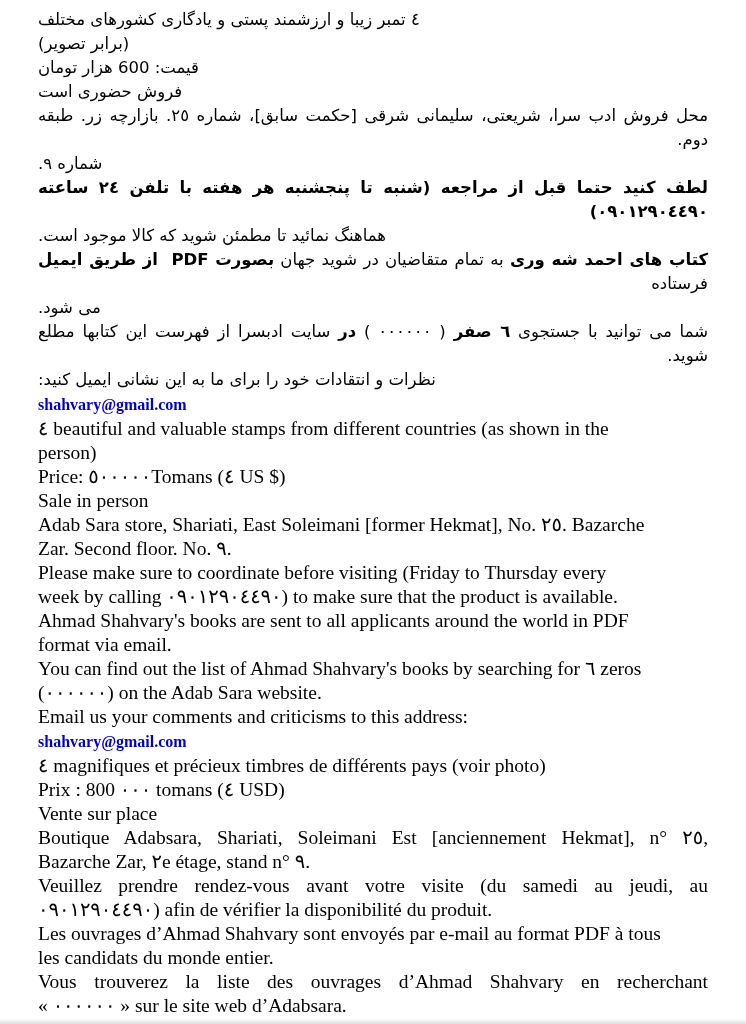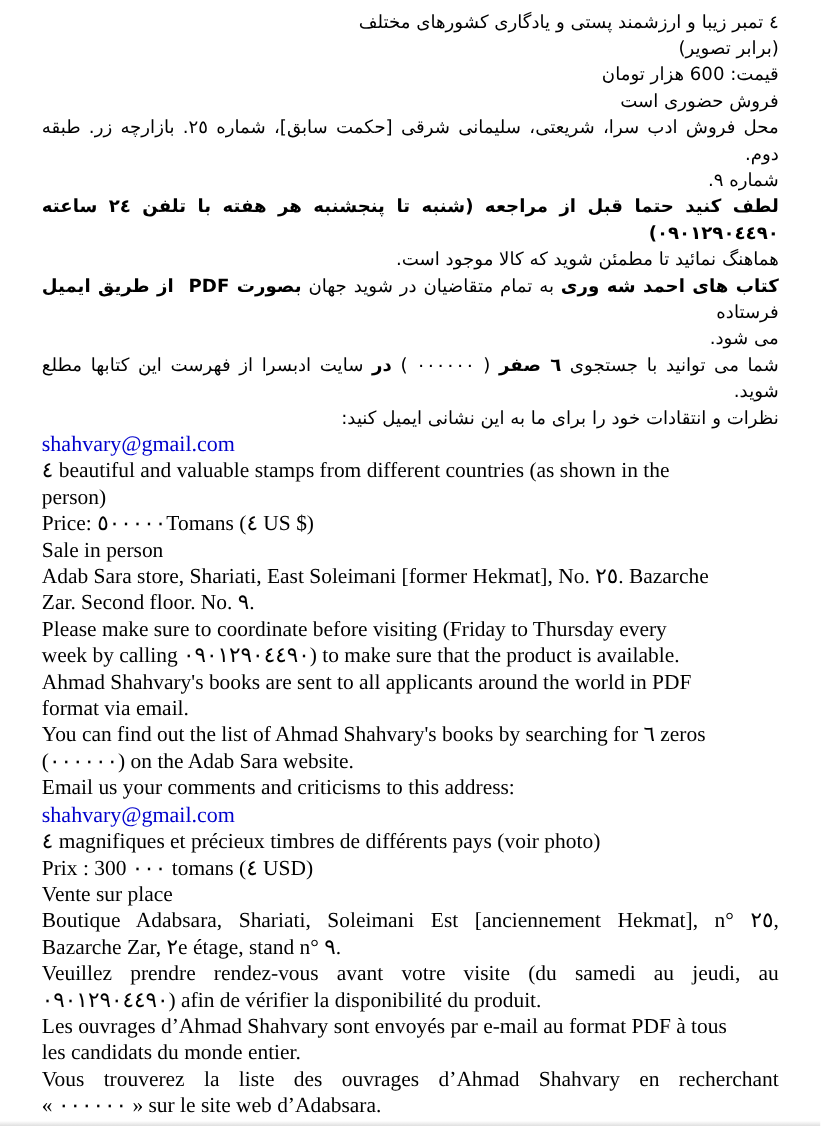--- a/index.html
+++ b/index.html
@@ -21,28 +21,28 @@
   .line {
     line-height: 24px;
     font-size: 19.5px;
     min-height: 24px;
     white-space: pre-wrap;
   }
   .line.fa {
     font-family: "DejaVu Sans", sans-serif;
     font-size: 16.5px;
   }
-  .line.right   { text-align: right; }
+  .line.right   { text-align: left; }
   .line.left    { text-align: left; }
   .line.justify { text-align: justify; text-align-last: justify; }
   .bold { font-weight: bold; }
   a.email-link {
-    font-weight: normal;
+    font-weight: bold;
     text-decoration: none;
-    font-size: 20px;
+    font-size: 16px;
     font-family: "Liberation Serif", "DejaVu Serif", serif;
   }
   .page-bottom {
     position: absolute;
     left: 0; bottom: 0;
     width: 100%; height: 5px;
     background: linear-gradient(to bottom, #ffffff, #dcdcdc);
   }
 </style>
 </head>
@@ -71,21 +71,21 @@
       <div class="line left" dir="ltr"><span>Zar. Second floor. No. ٩.</span></div>
       <div class="line left" dir="ltr"><span>Please make sure to coordinate before visiting (Friday to Thursday every</span></div>
       <div class="line left" dir="ltr"><span>week by calling ٠٩٠١٢٩٠٤٤٩٠) to make sure that the product is available.</span></div>
       <div class="line left" dir="ltr"><span>Ahmad Shahvary's books are sent to all applicants around the world in PDF</span></div>
       <div class="line left" dir="ltr"><span>format via email.</span></div>
       <div class="line left" dir="ltr"><span>You can find out the list of Ahmad Shahvary's books by searching for ٦ zeros</span></div>
       <div class="line left" dir="ltr"><span>(٠٠٠٠٠٠) on the Adab Sara website.</span></div>
       <div class="line left" dir="ltr"><span>Email us your comments and criticisms to this address:</span></div>
       <div class="line left" dir="ltr"><a class="email-link bold" href="mailto:shahvary@gmail.com" style="color: rgb(0, 0, 204);">shahvary@gmail.com</a></div>
       <div class="line left" dir="ltr"><span>٤ magnifiques et précieux timbres de différents pays (voir photo)</span></div>
-      <div class="line left" dir="ltr"><span>Prix : 300 ٠٠٠ tomans (٤ USD)</span></div>
+      <div class="line left" dir="ltr"><span>Prix : 800 ٠٠٠ tomans (٤ USD)</span></div>
       <div class="line left" dir="ltr"><span>Vente sur place</span></div>
       <div class="line justify" dir="ltr"><span>Boutique Adabsara, Shariati, Soleimani Est [anciennement Hekmat], n° ٢٥,</span></div>
       <div class="line left" dir="ltr"><span>Bazarche Zar, ٢e étage, stand n° ٩.</span></div>
       <div class="line justify" dir="ltr"><span>Veuillez prendre rendez-vous avant votre visite (du samedi au jeudi, au</span></div>
       <div class="line left" dir="ltr"><span>٠٩٠١٢٩٠٤٤٩٠) afin de vérifier la disponibilité du produit.</span></div>
       <div class="line left" dir="ltr"><span>Les ouvrages d’Ahmad Shahvary sont envoyés par e-mail au format PDF à tous</span></div>
       <div class="line left" dir="ltr"><span>les candidats du monde entier.</span></div>
       <div class="line justify" dir="ltr"><span>Vous trouverez la liste des ouvrages d’Ahmad Shahvary en recherchant</span></div>
       <div class="line left" dir="ltr"><span>« ٠٠٠٠٠٠ » sur le site web d’Adabsara.</span></div>
       <div class="line left" dir="ltr"><span>Envoyez-nous vos commentaires et critiques à cette adresse:</span></div>

